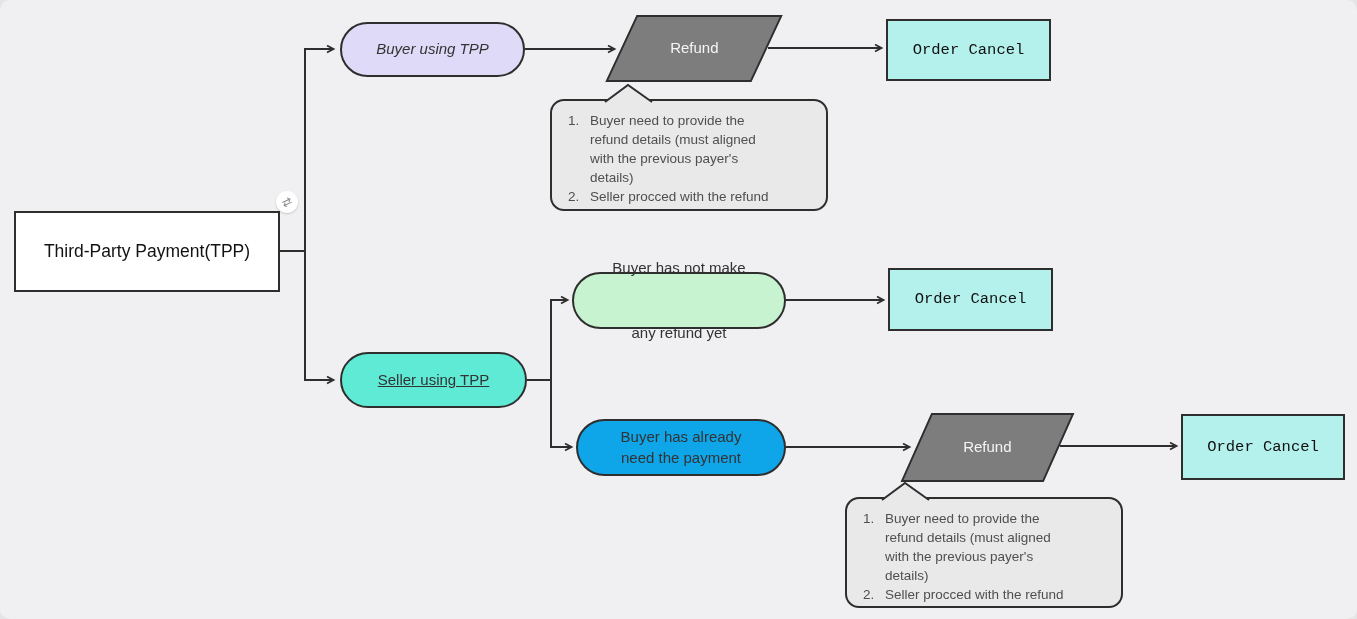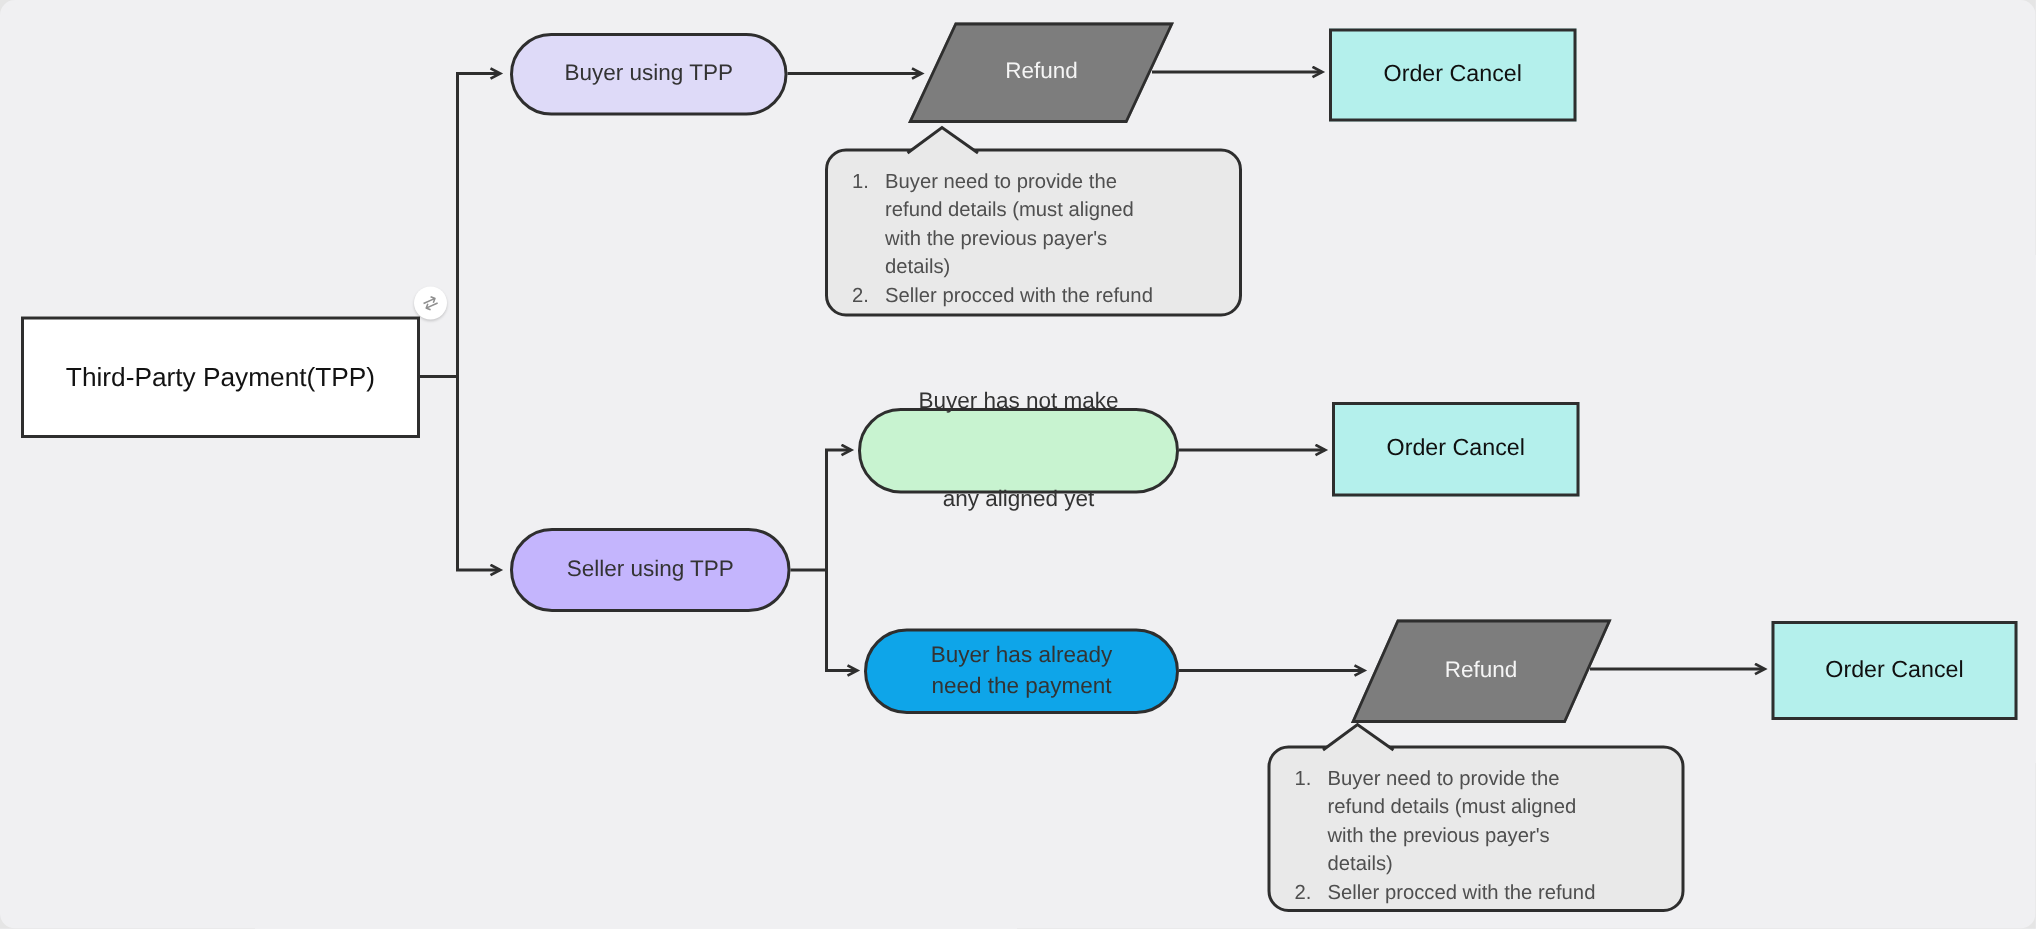--- a/index.html
+++ b/index.html
@@ -32,35 +32,35 @@
   }
   .badge{
     position:absolute;z-index:3;
     left:276px;top:191px;width:22px;height:22px;border-radius:50%;
     background:#ffffff;box-shadow:0 1px 2px rgba(0,0,0,.18);
     display:flex;align-items:center;justify-content:center;
     color:#8f8f8f;font-size:12px;
   }
   .badge span{display:block;transform:rotate(-24deg);}
   .pill{border-radius:30px;flex-direction:column;}
-  .pill-buyer  {left:340px;top:22px; width:185px;height:55px;background:#dedaf8;}
-  .pill-seller {left:340px;top:352px;width:187px;height:56px;background:#c4b5fd;}
+  .pill-buyer  {left:340px;top:22px; width:185px;height:55px;background:#dedaf8;font-style:italic;}
+  .pill-seller {left:340px;top:352px;width:187px;height:56px;background:#5eead4;text-decoration:underline;}
   .pill-green  {left:572px;top:272px;width:214px;height:57px;background:#c8f3d0;gap:45px;}
   .pill-pink   {left:576px;top:419px;width:210px;height:57px;background:#0ea5e9;}
 
   .para{
     background:#7d7d7d;color:#f5f5f5;
   }
   .para .inner{display:block;}
   .para1{left:621px;top:15px; width:146px;height:67px;transform:skewX(-25deg);}
   .para1 .inner{transform:skewX(25deg);}
   .para2{left:916px;top:413px;width:143px;height:69px;transform:skewX(-24deg);}
   .para2 .inner{transform:skewX(24deg);}
 
-  .oc{background:#b4f0ec;color:#101010;font-size:15.5px;}
+  .oc{background:#b4f0ec;color:#101010;font-size:15.5px;font-family:Liberation Mono, monospace;}
   .oc1{left:886px; top:19px; width:165px;height:62px;}
   .oc2{left:888px; top:268px;width:165px;height:63px;}
   .oc3{left:1181px;top:414px;width:164px;height:66px;}
 
   .note{
     position:absolute;z-index:2;
     background:#e9e9e9;border:2px solid #2e2e2e;border-radius:14px;
     box-sizing:border-box;
     color:#4f4f4f;font-size:13.5px;line-height:1.4;
     padding:11px 10px 8px 16px;
@@ -107,21 +107,21 @@
   <div class="node pill pill-buyer">
     <span>Buyer using TPP</span>
   </div>
 
   <div class="node pill pill-seller">
     <span>Seller using TPP</span>
   </div>
 
   <div class="node pill pill-green">
     <span>Buyer has not make</span>
-    <span>any aligned yet</span>
+    <span>any refund yet</span>
   </div>
 
   <div class="node pill pill-pink">
     <span>Buyer has already</span>
     <span>need the payment</span>
   </div>
 
   <div class="node para para1">
     <span class="inner">Refund</span>
   </div>

